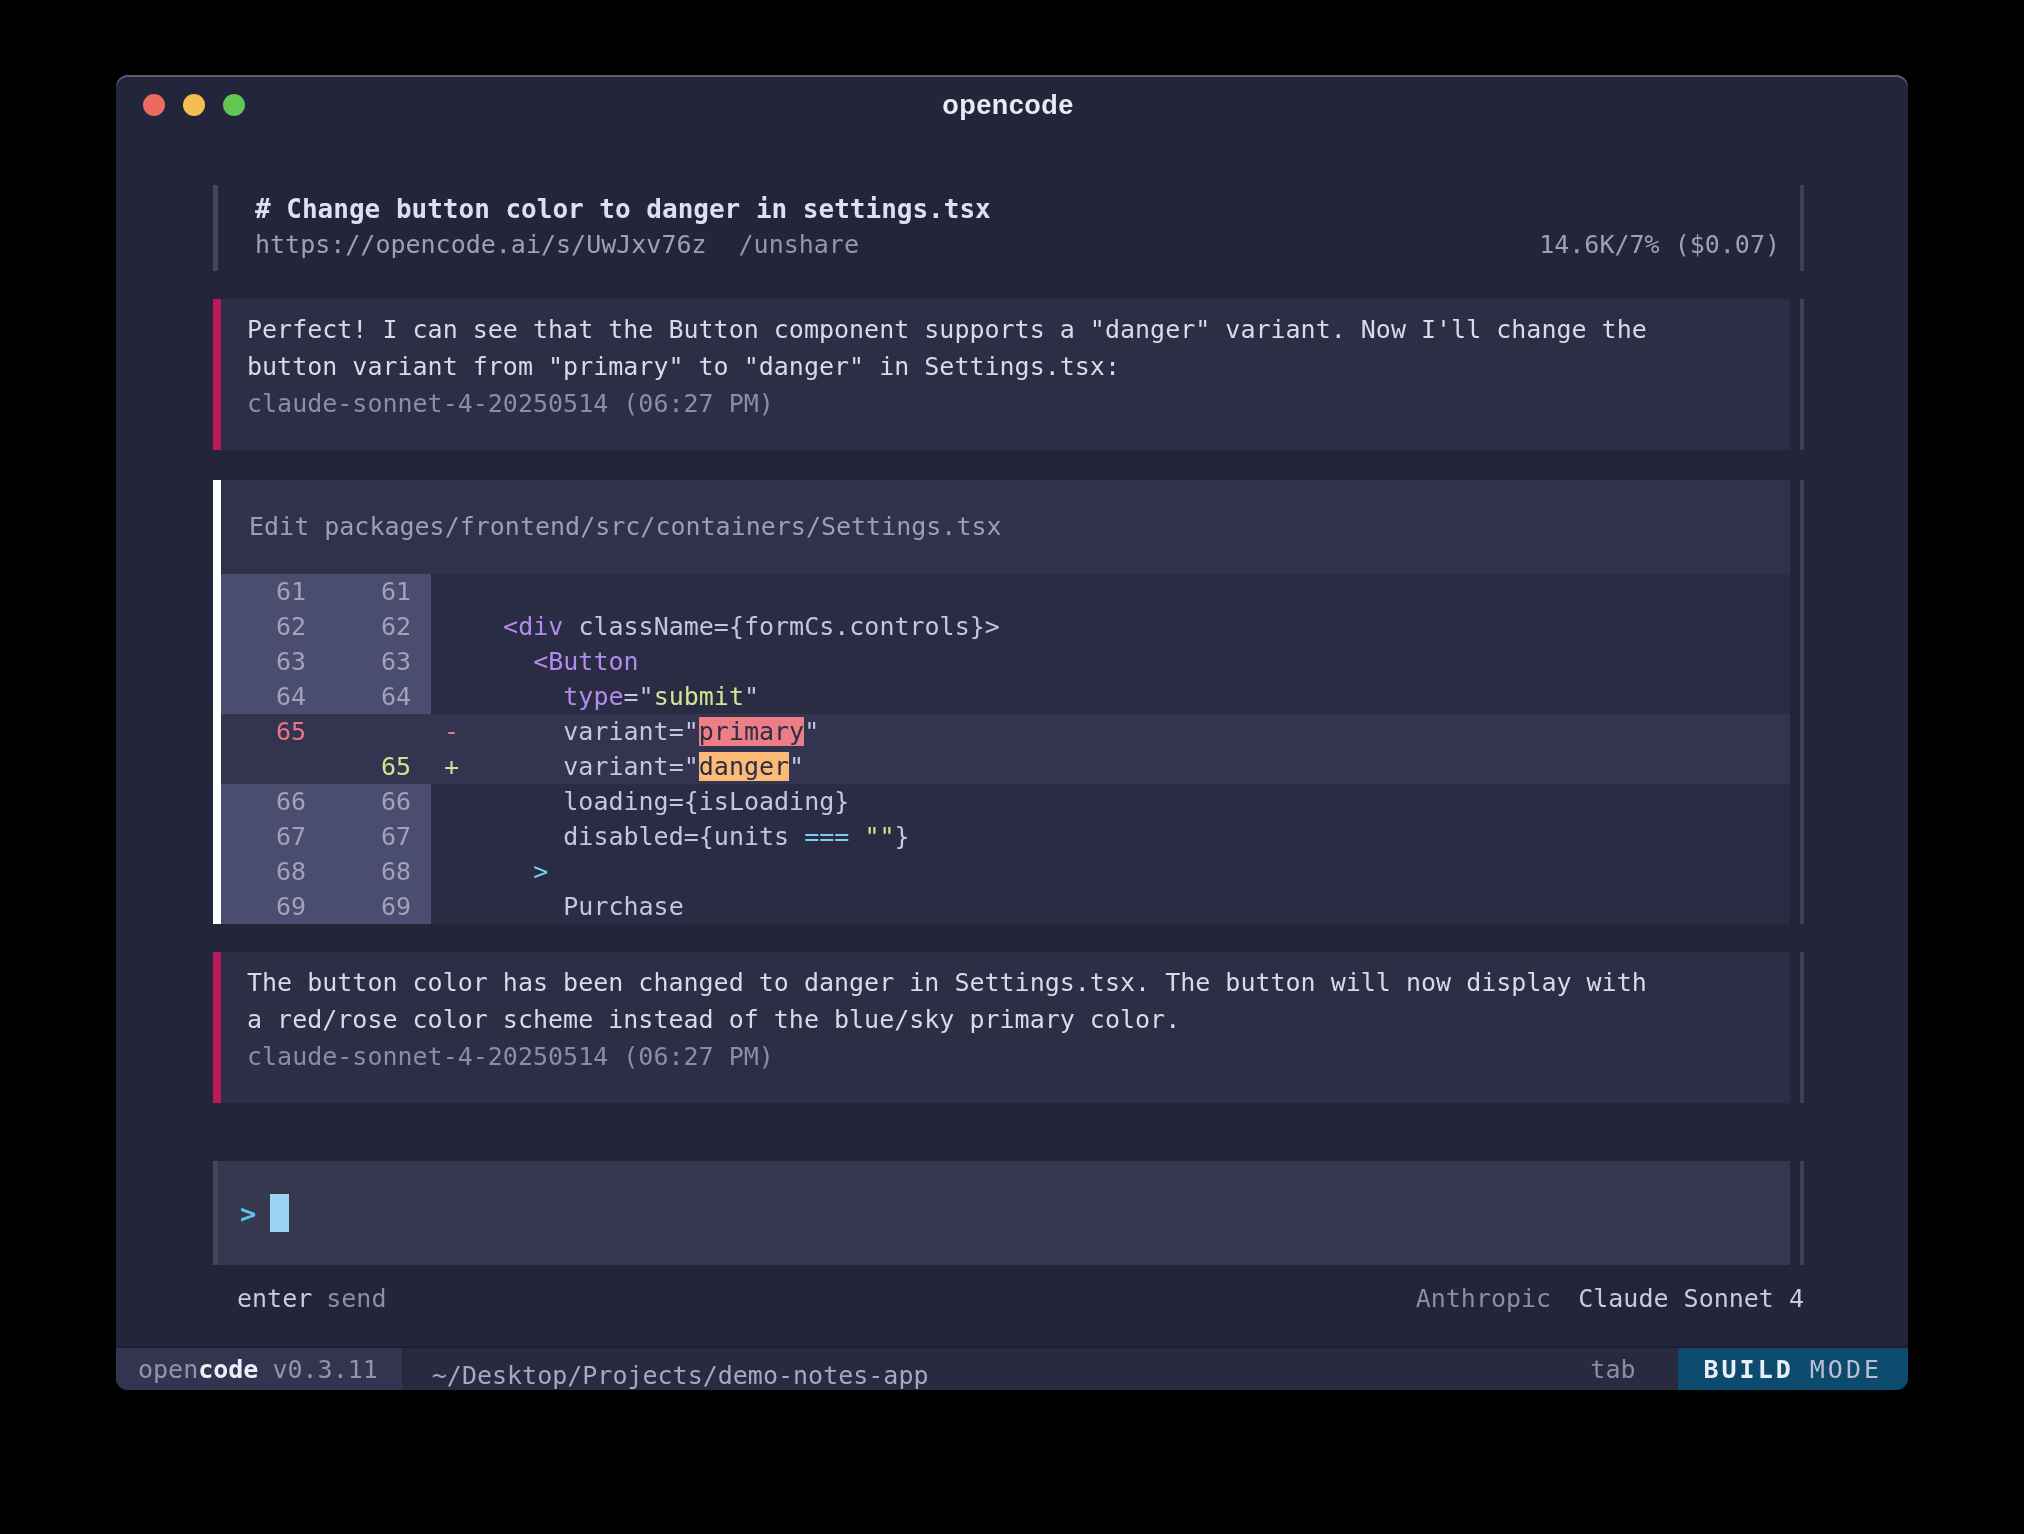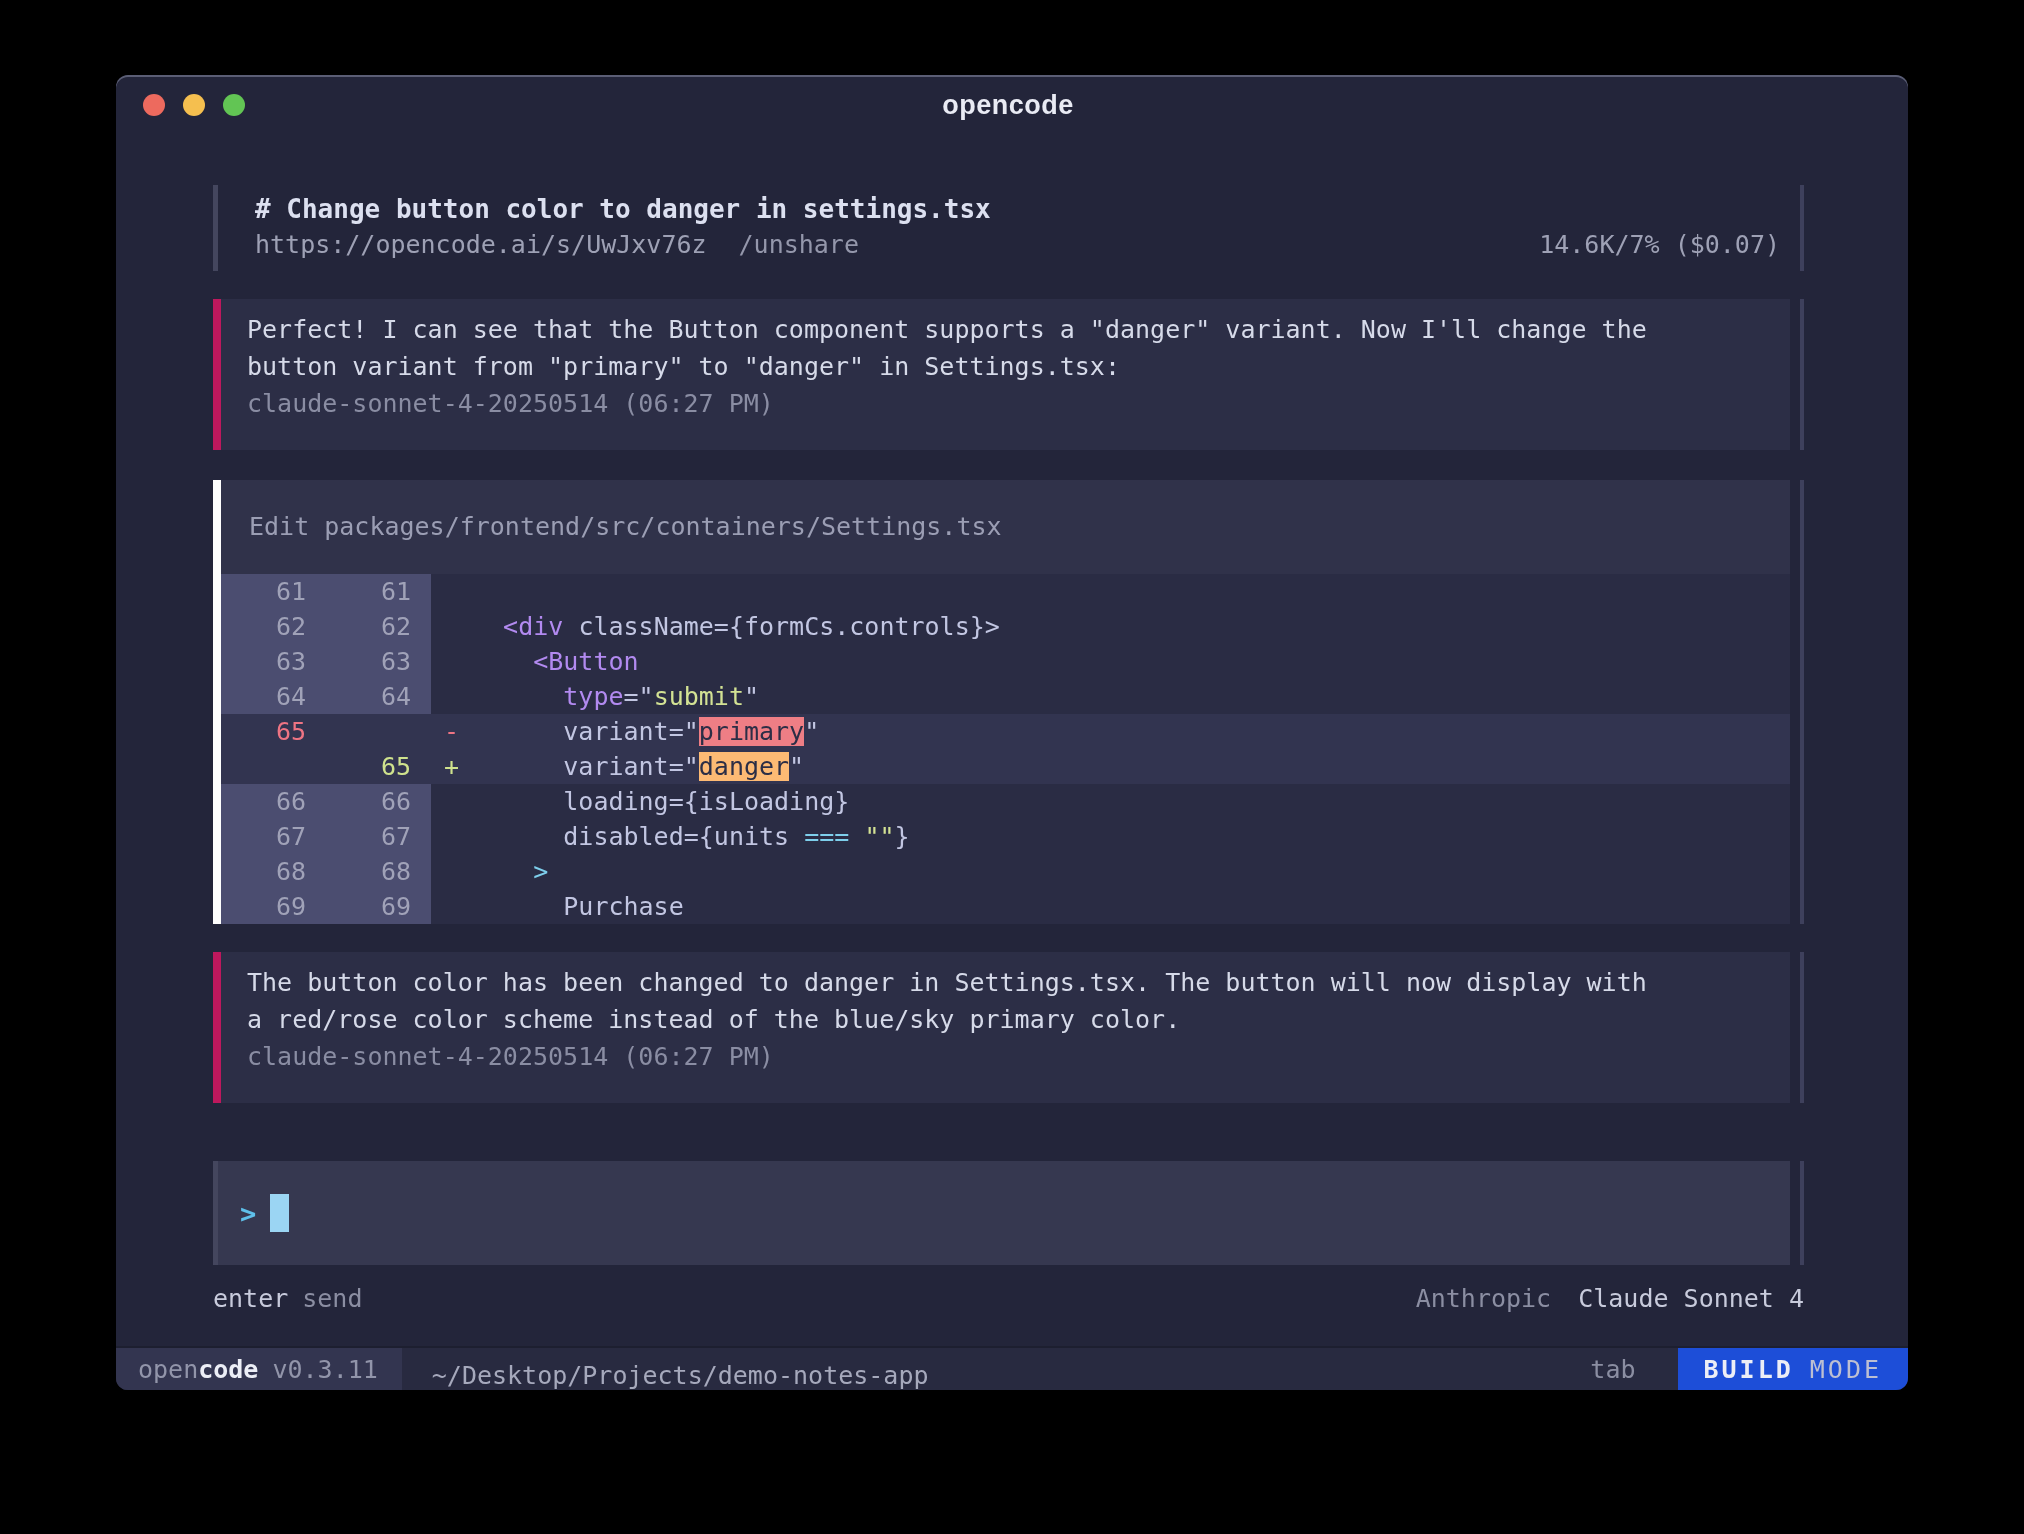--- a/index.html
+++ b/index.html
@@ -75,39 +75,39 @@
   .inputbox { position:relative; margin-top:58px; margin-right:14px; height:104px;
     background:#363850; border-left:5px solid #44465e;
     display:flex; align-items:center; padding-left:22px; }
   .inputbox::after { content:''; position:absolute; right:-14px; top:0; bottom:0;
     width:4px; background:#3e405c; }
   .prompt-sym { color:#5fc0ea; font-size:27px; font-weight:700; }
   .cursor { width:19px; height:38px; background:#9bd5f3; margin-left:14px; }
 
   
   .hints { display:flex; margin-top:16px; font-size:25px; line-height:36px; }
-  .hint-key { color:#c8cbdc; }
+  .hint-key { color:#c8cbdc;margin-left:24px; }
   .hint-act { color:#8b8ea2; margin-left:14px; }
   .model { margin-left:auto;text-align:right; }
   .model-provider { color:#8b8ea2; }
   .model-name { color:#c8cbdc; margin-left:12px; }
 
   
   .statusbar { position:absolute; left:0; right:0; bottom:0; height:44px;
     background:#282a40; border-top:2px solid #1d1f30;
     display:flex; align-items:flex-end; font-size:25px; }
   .sb-app { background:#333550; height:100%; display:flex; align-items:center;
     padding:0 24px 0 22px; }
   .sb-open { color:#9295aa; }
   .sb-code { color:#eceef6; font-weight:700; }
   .sb-ver { color:#9295aa; margin-left:14px; }
   .sb-path { color:#a6a9bc; margin-left:30px; }
   .sb-right { margin-left:auto; display:flex; align-items:center; height:100%; }
   .sb-tab { color:#8b8ea2; margin-right:42px; }
-  .sb-mode { background:#1d4ed8; height:100%; display:flex; align-items:center;
+  .sb-mode { background:#0c4a6e; height:100%; display:flex; align-items:center;
     padding:0 26px; letter-spacing:3px; }
   .sb-mode-bold { color:#eceef6; font-weight:700; }
   .sb-mode-rest { color:#bcbfd2; margin-left:16px; }
 </style>
 </head>
 <body>
 
 <div class="window">
 
   <div class="titlebar">

